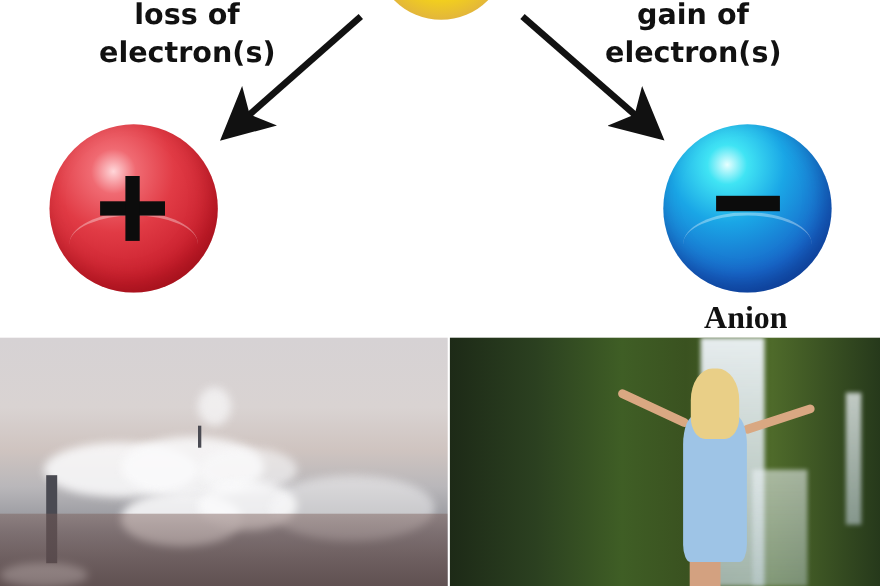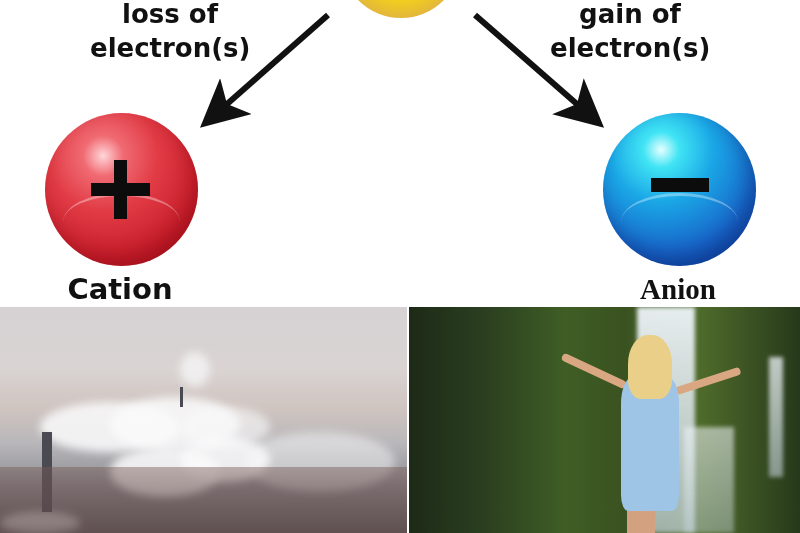--- a/index.html
+++ b/index.html
@@ -64,21 +64,20 @@
   <div class="sphere cation">
     <div class="sheen"></div>
     <div class="plus-h"></div>
     <div class="plus-v"></div>
   </div>
   <div class="sphere anion">
     <div class="sheen"></div>
     <div class="minus"></div>
   </div>
 
-  <div class="label ion-name" style="left:40px; top:272px; width:160px;">Cation</div>
   <div class="label ion-name" style="left:598px; top:272px; width:160px;font-family:Liberation Serif, serif;">Anion</div>
 </div>
 
 <div class="photo photo-left">
   <div class="cloud" style="left:40px; top:95px; width:140px; height:50px;"></div>
   <div class="cloud" style="left:110px; top:90px; width:130px; height:55px;"></div>
   <div class="cloud" style="left:180px; top:100px; width:90px; height:40px; opacity:0.7;"></div>
   <div class="cloud" style="left:110px; top:140px; width:110px; height:50px;"></div>
   <div class="cloud" style="left:180px; top:130px; width:90px; height:45px;"></div>
   <div class="cloud" style="left:245px; top:125px; width:150px; height:60px; opacity:0.55;"></div>

